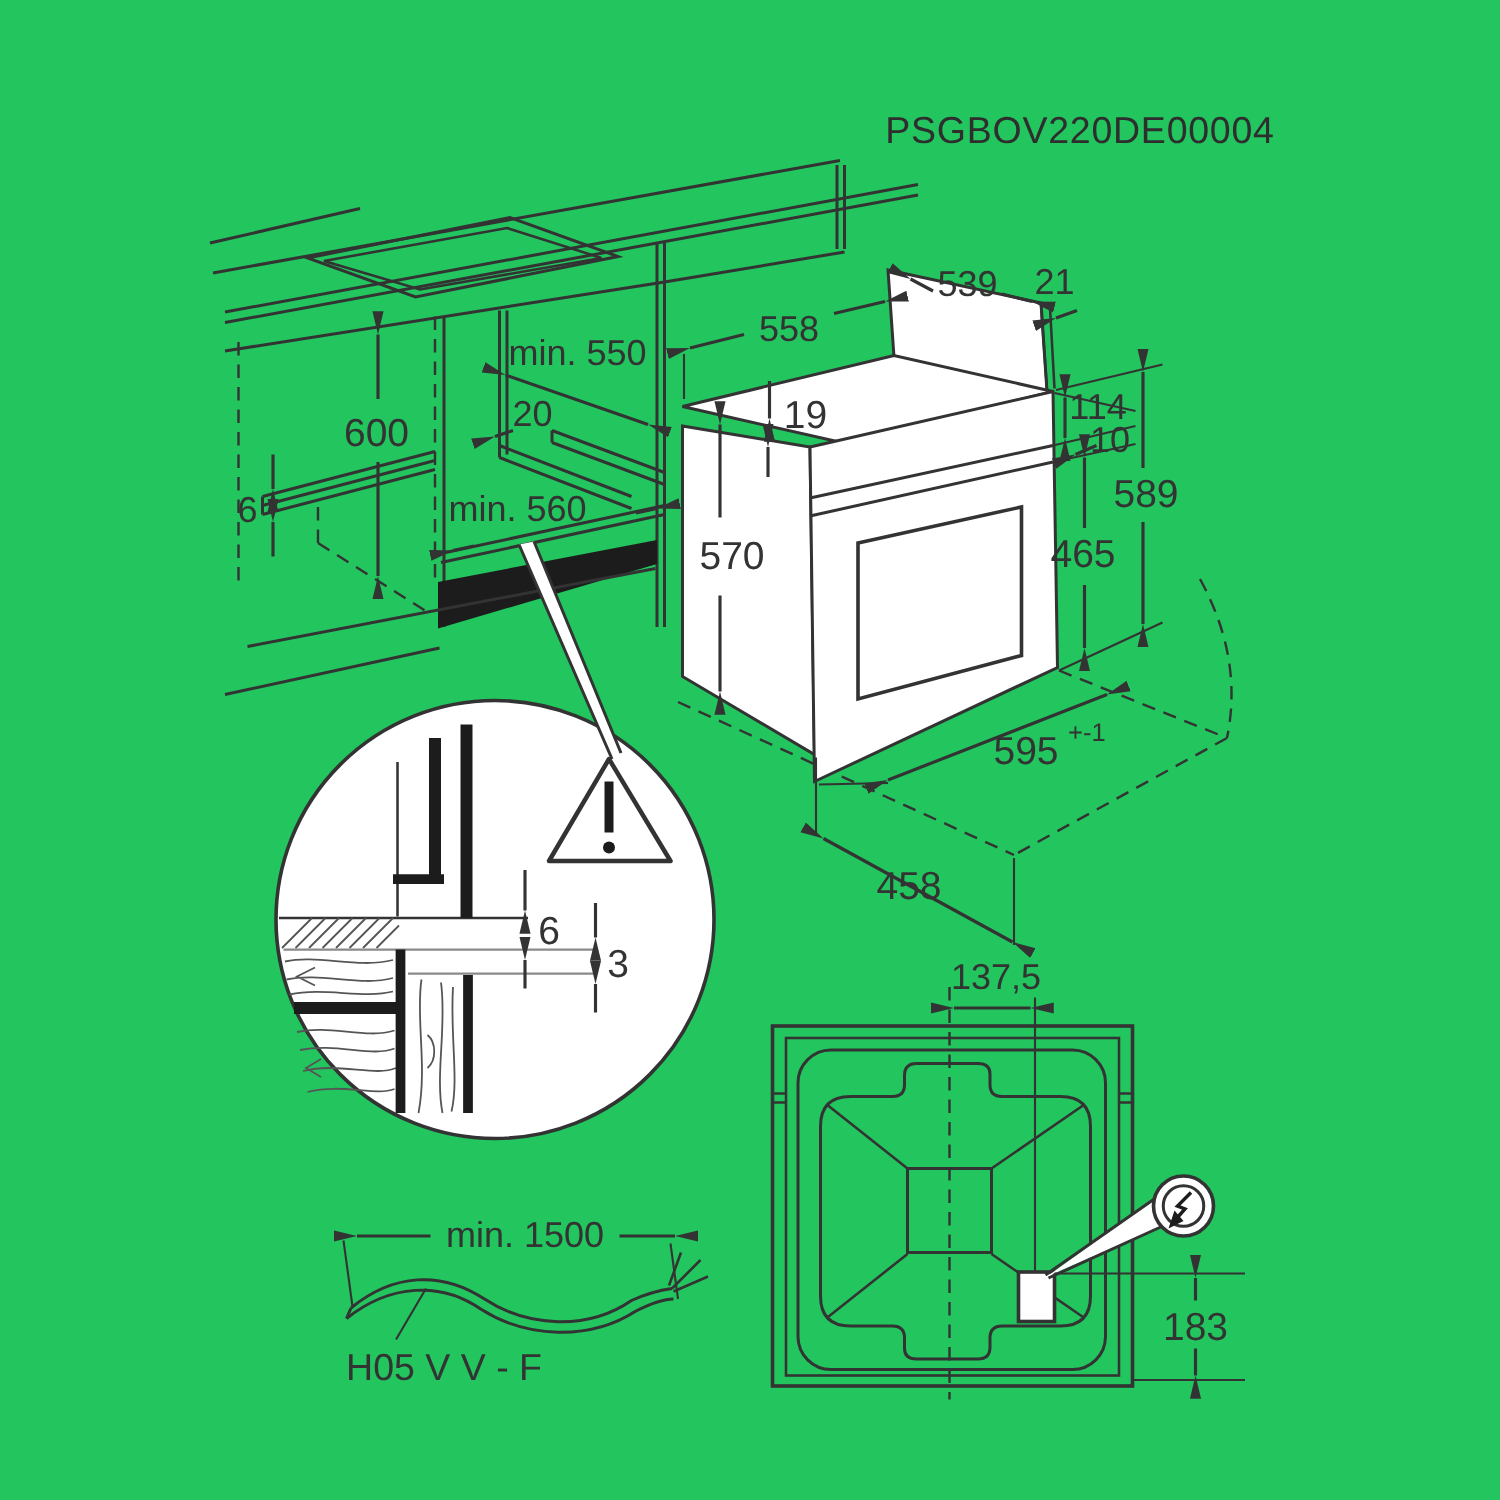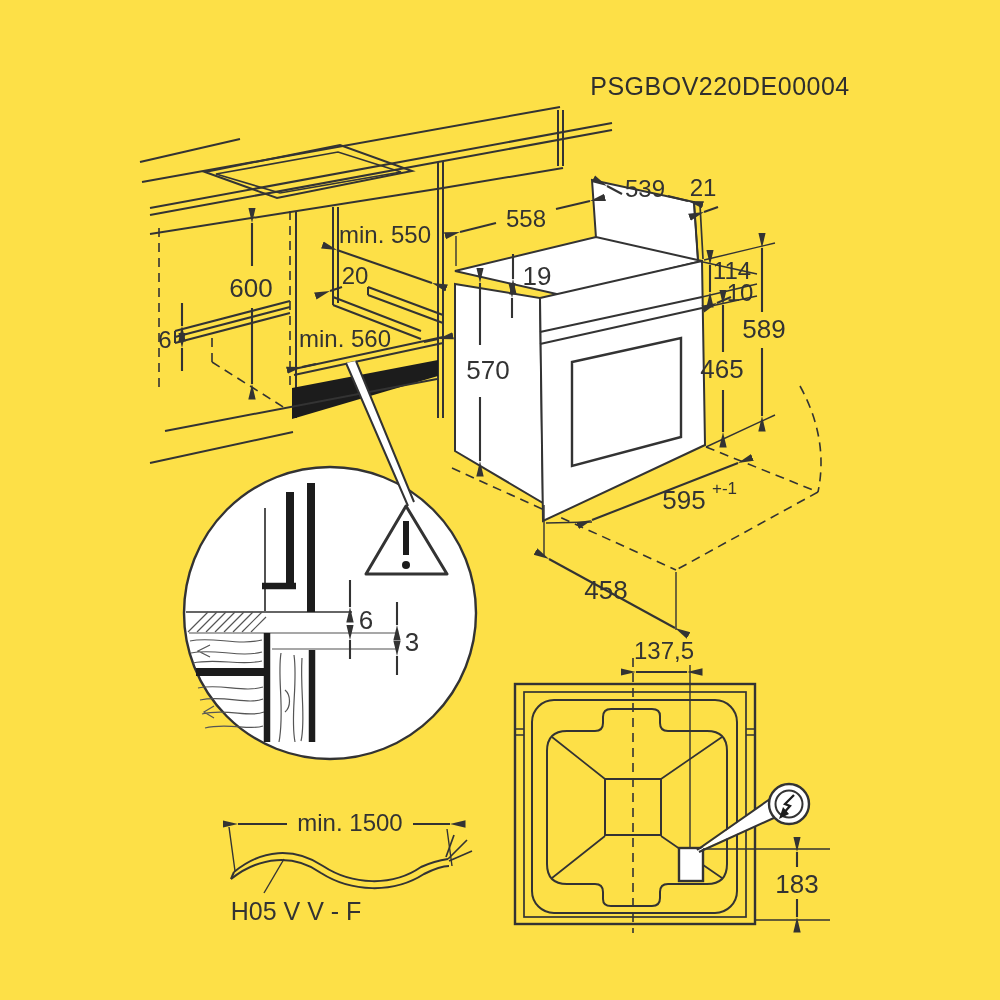--- a/index.html
+++ b/index.html
@@ -1,16 +1,16 @@
 <!DOCTYPE html>
 <html><head>
 <meta charset="utf-8">
 <style>
   html,body{margin:0;padding:0;background:#fff;}
-  .page{position:relative;width:1000px;height:1000px;background:#fde047;overflow:hidden;
+  .page{position:relative;width:1000px;height:1000px;background:#22c55e;overflow:hidden;
         font-family:"Liberation Sans",sans-serif;}
   svg{position:absolute;left:0;top:0;}
   svg text{font-family:"Liberation Sans",sans-serif;fill:#333;}
   .t24{font-size:24px;}
   .t26{font-size:26px;}
   .t25{font-size:25px;}
   .t17{font-size:17px;}
   .ttl{font-size:25px;letter-spacing:.5px;fill:#2e2e2e;}
   .s  {stroke:#333;fill:none;stroke-width:2;stroke-linejoin:miter;stroke-linecap:butt;}
   .thin{stroke:#333;fill:none;stroke-width:1.4;}

